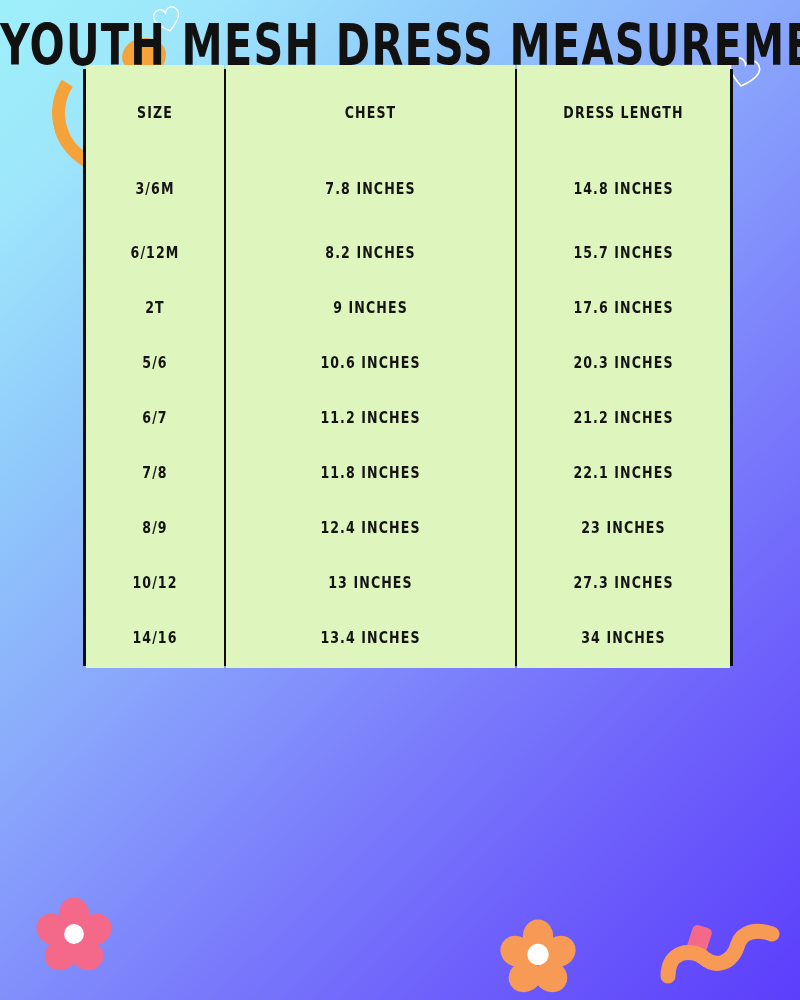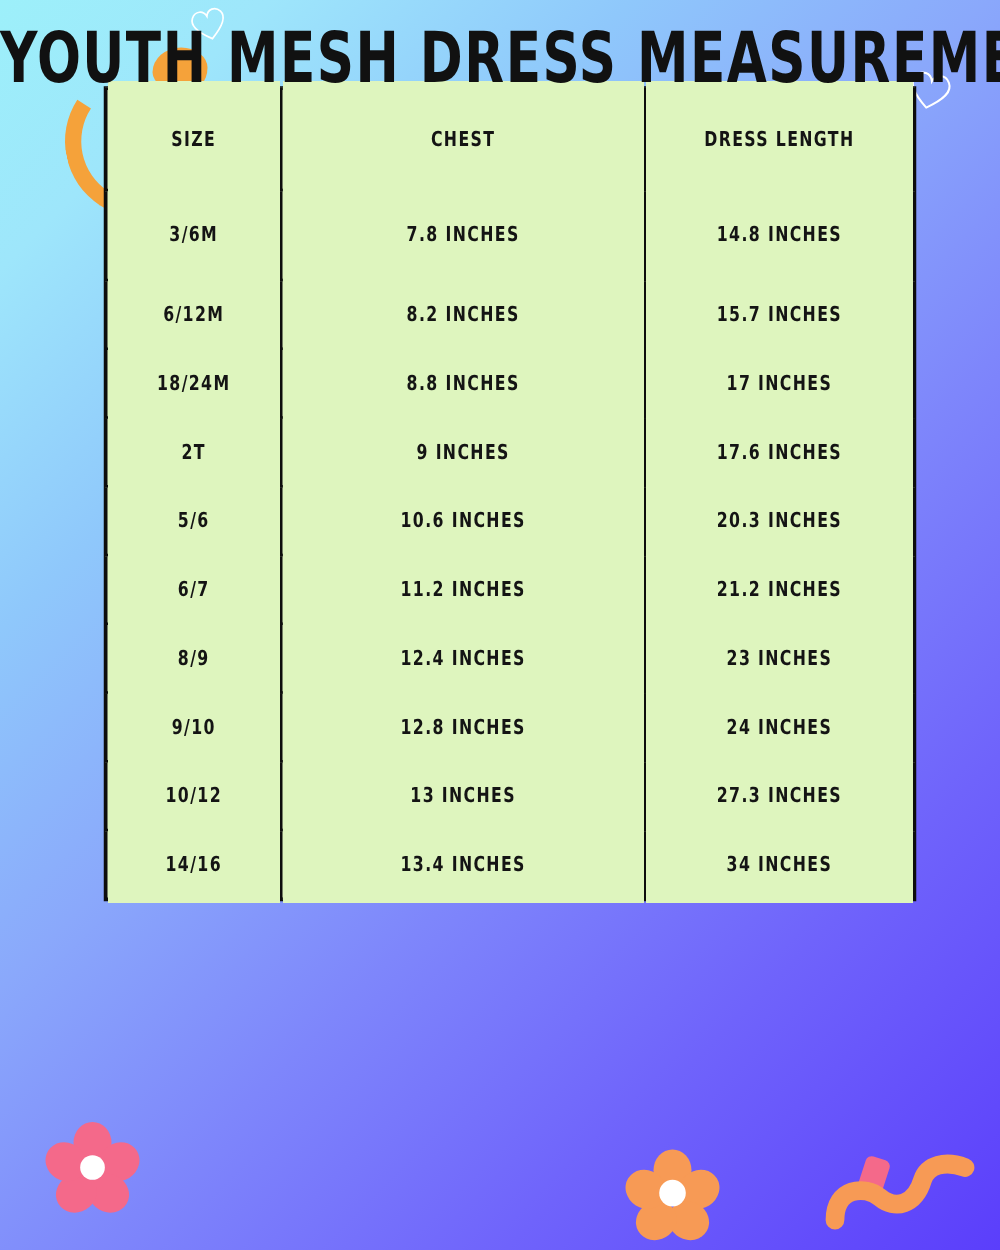--- a/index.html
+++ b/index.html
@@ -221,50 +221,45 @@
         <td>3/6M</td>
         <td>7.8 INCHES</td>
         <td>14.8 INCHES</td>
       </tr>
       <tr>
         <td>6/12M</td>
         <td>8.2 INCHES</td>
         <td>15.7 INCHES</td>
       </tr>
       <tr>
-        <td>18/24M</td>
-        <td>8.8 INCHES</td>
-        <td>17 INCHES</td>
-      </tr>
-      <tr>
         <td>2T</td>
         <td>9 INCHES</td>
         <td>17.6 INCHES</td>
       </tr>
       <tr>
         <td>5/6</td>
         <td>10.6 INCHES</td>
         <td>20.3 INCHES</td>
       </tr>
       <tr>
         <td>6/7</td>
         <td>11.2 INCHES</td>
         <td>21.2 INCHES</td>
       </tr>
       <tr>
+        <td>7/8</td>
+        <td>11.8 INCHES</td>
+        <td>22.1 INCHES</td>
+      </tr>
+      <tr>
         <td>8/9</td>
         <td>12.4 INCHES</td>
         <td>23 INCHES</td>
       </tr>
       <tr>
-        <td>9/10</td>
-        <td>12.8 INCHES</td>
-        <td>24 INCHES</td>
-      </tr>
-      <tr>
         <td>10/12</td>
         <td>13 INCHES</td>
         <td>27.3 INCHES</td>
       </tr>
       <tr>
         <td>14/16</td>
         <td>13.4 INCHES</td>
         <td>34 INCHES</td>
       </tr>
     </tbody>

